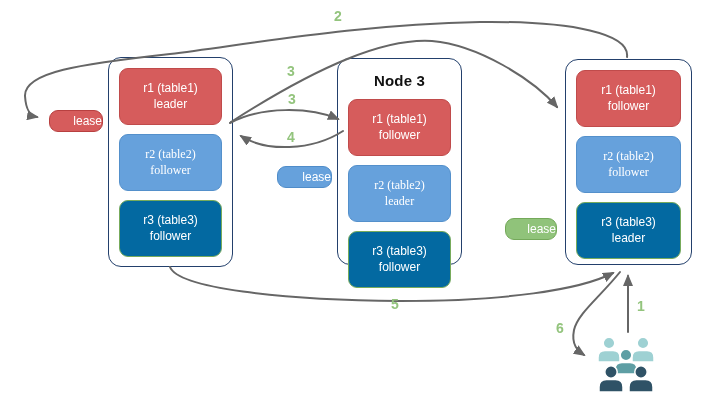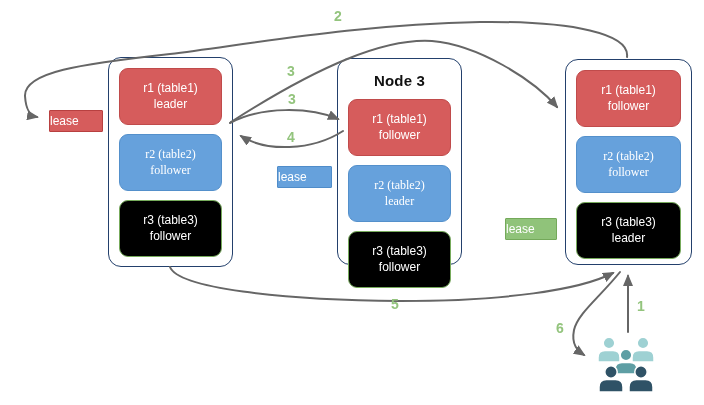--- a/index.html
+++ b/index.html
@@ -22,24 +22,24 @@
   }
   .replica {
     width:100%; height:57px; box-sizing:border-box; border-radius:9px;
     color:#ffffff; font-size:12px; line-height:1.28; text-align:center;
     display:flex; flex-direction:column; align-items:center; justify-content:center;
     margin-bottom:9px; border:1px solid transparent;
   }
   .replica:last-child { margin-bottom:0; }
   .replica.red   { background:#d65c5c; border-color:#c04b4b; }
   .replica.blue  { background:#66a1dc; border-color:#5490cb;font-family:Liberation Serif, serif; }
-  .replica.green { background:#000000; border-color:#77ab5c; }
+  .replica.green { background:#0369a1; border-color:#77ab5c; }
   .lease {
     position:absolute; box-sizing:border-box; color:#ffffff; font-size:12px;
-    line-height:16px; padding:2px 0; text-align:left; border-radius:1px; z-index:2;
+    line-height:16px; padding:2px 0; text-align:right; border-radius:9px; z-index:2;
   }
   #lease-red   { left:49px;  top:110px; width:54px; background:#d65c5c; border:1px solid #b84040; }
   #lease-blue  { left:277px; top:166px; width:55px; background:#66a1dc; border:1px solid #4f8cc9; }
   #lease-green { left:505px; top:218px; width:52px; background:#90c37a; border:1px solid #74a95a; }
   .step {
     position:absolute; color:#93c47d; font-weight:bold; font-size:14px; z-index:4;
   }
   #step-2  { left:334px; top:8px;   }
   #step-3a { left:287px; top:63px;  }
   #step-3b { left:288px; top:91px;  }

